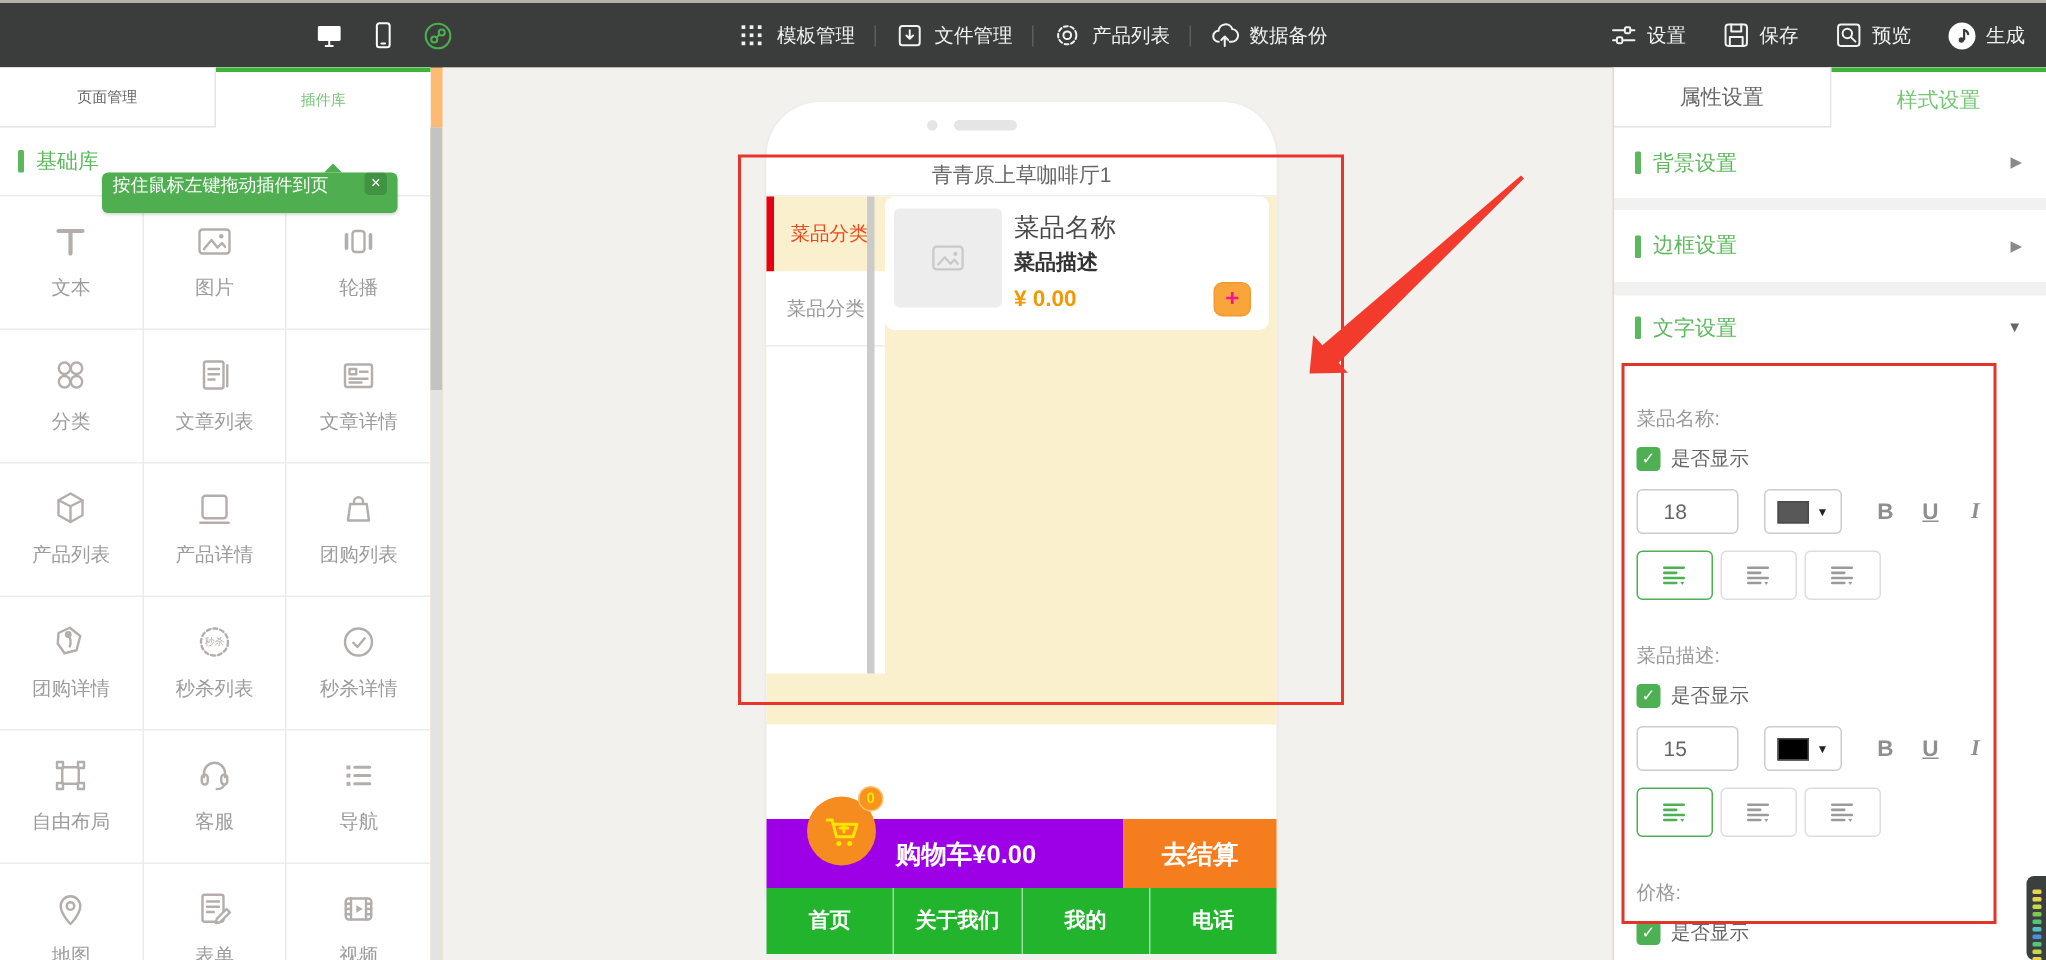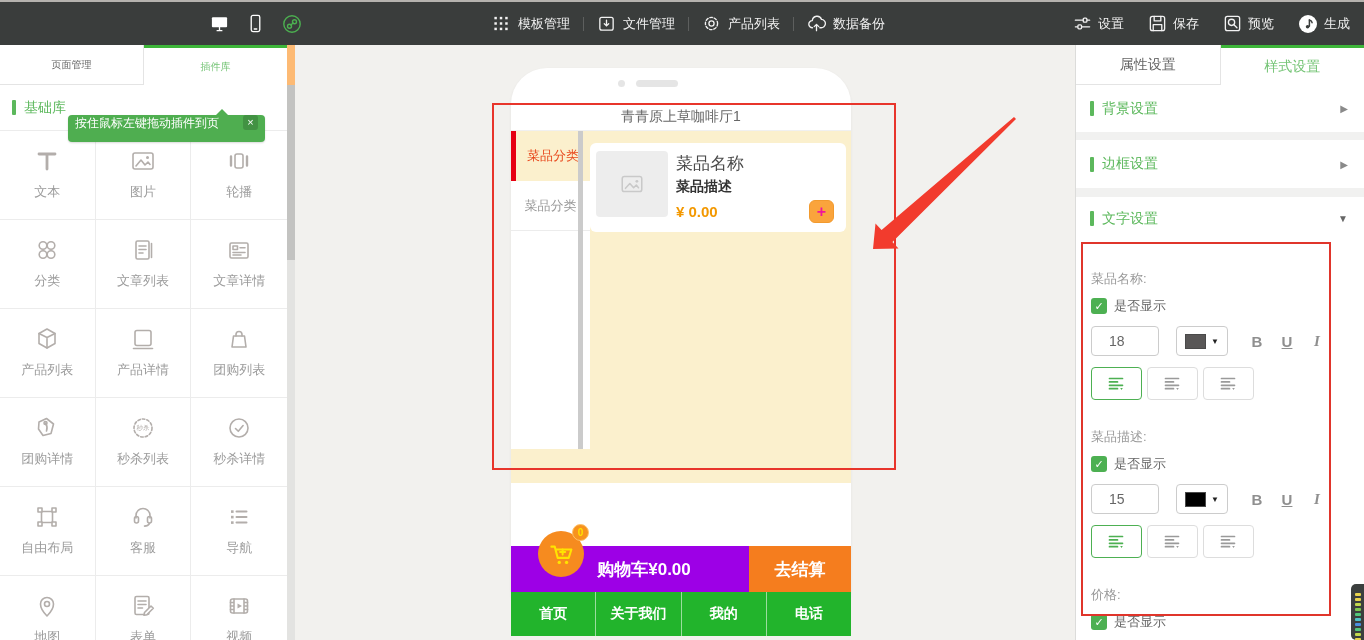--- a/index.html
+++ b/index.html
@@ -51,21 +51,21 @@
   .speaker-bar{position:absolute;left:125px;top:12px;width:42px;height:7px;border-radius:4px;background:#e5e5e5;}
   .p-title{position:absolute;left:0;top:35px;width:340px;height:28px;line-height:27px;text-align:center;
     font-size:14px;color:#666;border-bottom:1px solid #f0f0f0;box-sizing:border-box;background:#fff;}
   .p-body{position:absolute;left:0;top:63px;width:340px;height:352px;background:#fbf0cd;}
   .p-side{position:absolute;left:0;top:0;width:79px;height:318px;background:#fff;}
   .cat{height:50px;display:flex;align-items:center;justify-content:center;font-size:13px;color:#999;
     box-sizing:border-box;cursor:pointer;background:#fff;}
   .cat.active{background:#fbf0cd;border-left:5px solid #e60012;color:#e8491d;}
   .cat.inactive{border-bottom:1px solid #ececec;}
   .p-divider{position:absolute;left:67px;top:0;width:5px;height:318px;background:#cbcbcb;}
-  .dish-card{position:absolute;left:79px;top:12px;width:256px;height:89px;background:#fff;border-radius:6px;}
+  .dish-card{position:absolute;left:79px;top:0;width:256px;height:89px;background:#fff;border-radius:6px;}
   .dish-img{position:absolute;left:6px;top:8px;width:72px;height:66px;background:#ededed;border-radius:4px;
     display:flex;align-items:center;justify-content:center;color:#c9c9c9;}
   .dish-name{position:absolute;left:86px;top:9px;font-size:17px;color:#4a4a4a;}
   .dish-desc{position:absolute;left:86px;top:35px;font-size:14px;color:#333;font-weight:bold;}
   .dish-price{position:absolute;left:86px;top:60px;font-size:15px;color:#f39800;font-weight:bold;}
   .dish-add{position:absolute;left:219px;top:57px;width:25px;height:23px;background:#faa43c;
     border:1px solid #f29a2e;border-radius:6px;color:#f0149b;font-size:16px;font-weight:bold;
     display:flex;align-items:center;justify-content:center;box-sizing:border-box;cursor:pointer;line-height:1;}
   .cart-bar{position:absolute;left:0;top:415px;width:238px;height:46px;background:#9d00e6;color:#fff;
     display:flex;align-items:center;justify-content:center;font-size:17px;font-weight:bold;

